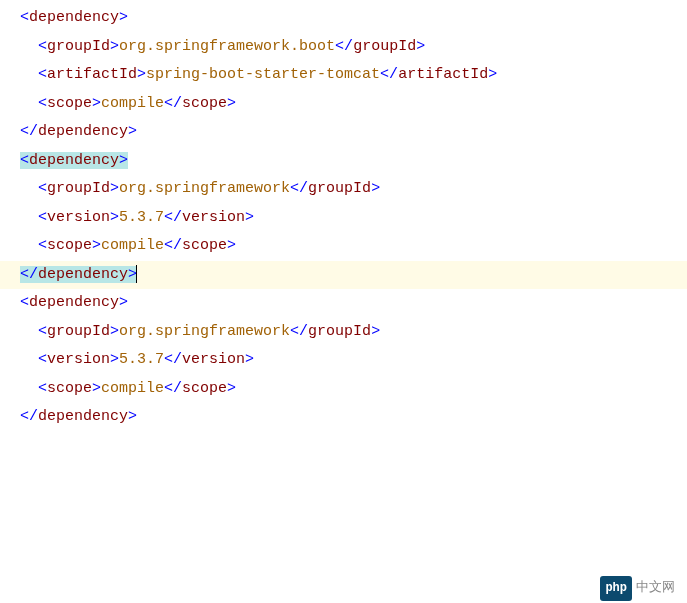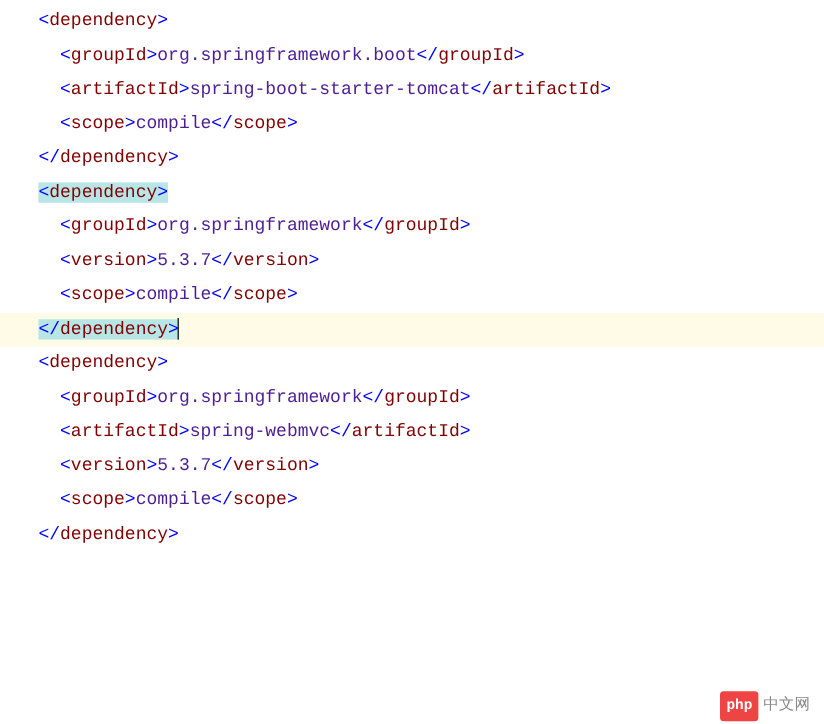--- a/index.html
+++ b/index.html
@@ -11,30 +11,30 @@
       font-family: Consolas, 'Courier New', monospace;
       font-size: 15px;
       line-height: 1.9;
       background: #ffffff;
       color: #000000;
       padding: 4px 0;
       width: 687px;
     }
     .line {
       white-space: pre;
-      padding-left: 14px;
+      padding-left: 2px;
     }
     .tag-bracket {
       color: #0000ff;
     }
     .tag-name {
       color: #800000;
     }
     .text-content {
-      color: #4c1d95;
+      color: #a16207;
       margin-top: 28px;
     }
     .highlight-tag {
       background: #b8e6e6;
       display: inline;
     }
     .highlight-line {
       background: #fffbe6;
       display: block;
     }
@@ -49,21 +49,21 @@
       position: absolute;
       right: 12px;
       top: 572px;
       font-size: 13px;
       color: #888;
       display: flex;
       align-items: center;
       gap: 4px;
     }
     .watermark-logo {
-      background: #ef4444;
+      background: #0c4a6e;
       color: #fff;
       font-weight: bold;
       padding: 1px 5px;
       border-radius: 3px;
       font-size: 12px;
     }
     .container {
       position: relative;
       width: 687px;
       height: 603px;
@@ -93,21 +93,20 @@
 <div class="line"><span>    </span><span class="tag-bracket">&lt;</span><span class="tag-name">version</span><span class="tag-bracket">&gt;</span><span class="text-content">5.3.7</span><span class="tag-bracket">&lt;/</span><span class="tag-name">version</span><span class="tag-bracket">&gt;</span></div>
 
 <div class="line"><span>    </span><span class="tag-bracket">&lt;</span><span class="tag-name">scope</span><span class="tag-bracket">&gt;</span><span class="text-content">compile</span><span class="tag-bracket">&lt;/</span><span class="tag-name">scope</span><span class="tag-bracket">&gt;</span></div>
 
 <div class="line highlight-line"><span>  </span><span class="highlight-tag"><span class="tag-bracket">&lt;/</span><span class="tag-name">dependency</span><span class="tag-bracket">&gt;</span></span><span class="cursor"></span></div>
 
 <div class="line"><span>  </span><span class="tag-bracket">&lt;</span><span class="tag-name">dependency</span><span class="tag-bracket">&gt;</span></div>
 
 <div class="line"><span>    </span><span class="tag-bracket">&lt;</span><span class="tag-name">groupId</span><span class="tag-bracket">&gt;</span><span class="text-content">org.springframework</span><span class="tag-bracket">&lt;/</span><span class="tag-name">groupId</span><span class="tag-bracket">&gt;</span></div>
 
-<div class="line"><span>    </span><span class="tag-bracket">&lt;</span><span class="tag-name">artifactId</span><span class="tag-bracket">&gt;</span><span class="text-content">spring-webmvc</span><span class="tag-bracket">&lt;/</span><span class="tag-name">artifactId</span><span class="tag-bracket">&gt;</span></div>
 
 <div class="line"><span>    </span><span class="tag-bracket">&lt;</span><span class="tag-name">version</span><span class="tag-bracket">&gt;</span><span class="text-content">5.3.7</span><span class="tag-bracket">&lt;/</span><span class="tag-name">version</span><span class="tag-bracket">&gt;</span></div>
 
 <div class="line"><span>    </span><span class="tag-bracket">&lt;</span><span class="tag-name">scope</span><span class="tag-bracket">&gt;</span><span class="text-content">compile</span><span class="tag-bracket">&lt;/</span><span class="tag-name">scope</span><span class="tag-bracket">&gt;</span></div>
 
 <div class="line"><span>  </span><span class="tag-bracket">&lt;/</span><span class="tag-name">dependency</span><span class="tag-bracket">&gt;</span></div>
 
 
 <div class="watermark">
   <span class="watermark-logo">php</span>

